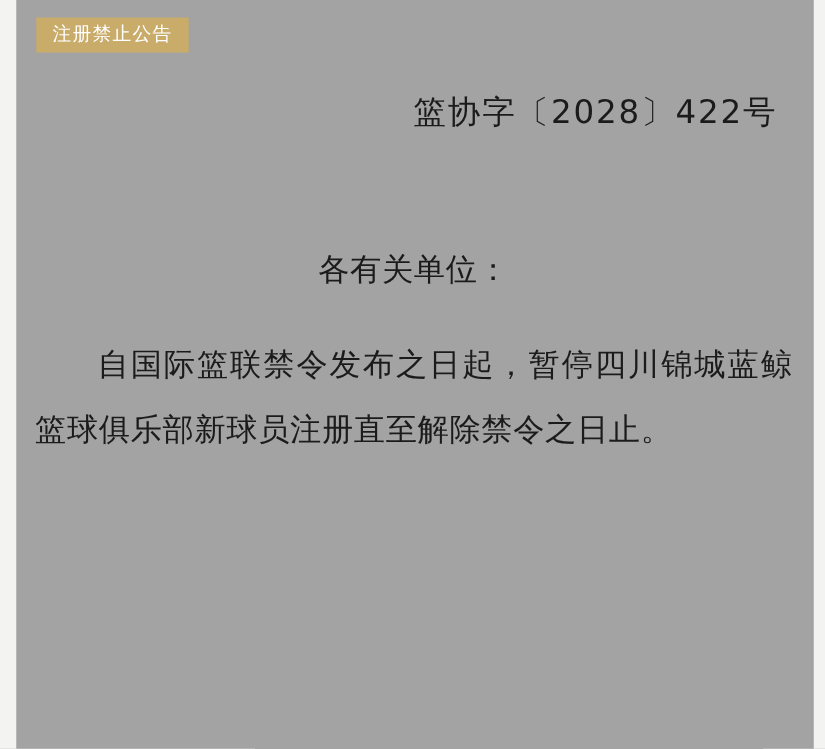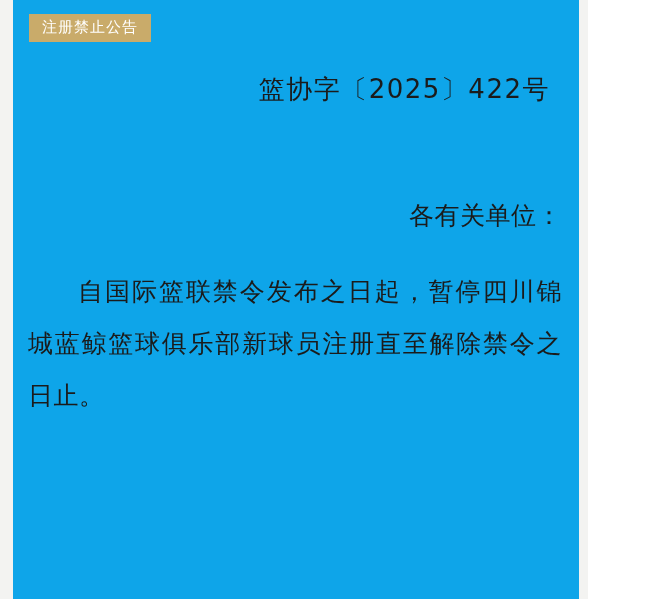--- a/index.html
+++ b/index.html
@@ -8,23 +8,23 @@
   }
   body {
     width: 660px;
     height: 599px;
     background: #ffffff;
     font-family: "Liberation Sans", sans-serif;
     overflow: hidden;
   }
   .page {
     position: relative;
-    width: 588px;
+    width: 660px;
     height: 599px;
-    background: #0ea5e9;
+    background: #a3a3a3;
     box-sizing: border-box;
     text-decoration: underline;
   }
   
   .edge-left {
     position: absolute;
     left: 0; top: 0;
     width: 13px; height: 599px;
     background: #f3f3f1;
   }
@@ -63,21 +63,21 @@
     right: 26px;
     top: 190px;
     font-size: 25px;
     line-height: 52px;
     color: #1b1b1b;
     font-family: "DejaVu Sans", sans-serif;
     letter-spacing: 0.5px;
   }
   .salutation {
     margin: 0 0 24px 0;
-    text-align: right;
+    text-align: center;
   }
   .para {
     margin: 0 0 22px 0;
     text-indent: 50px;
     text-align: justify;
     text-justify: inter-character;
   }
   .para:last-child {
     margin-bottom: 0;
   }
@@ -85,20 +85,20 @@
 </head>
 <body>
 
 <div class="page">
 
   <div class="edge-left"></div>
   <div class="edge-right"></div>
 
   <div class="badge">注册禁止公告</div>
 
-  <div class="doc-number">篮协字〔2025〕422号</div>
+  <div class="doc-number">篮协字〔2028〕422号</div>
 
   <div class="body-text">
     <p class="salutation">各有关单位：</p>
     <p class="para">自国际篮联禁令发布之日起，暂停四川锦城蓝鲸篮球俱乐部新球员注册直至解除禁令之日止。</p>
   </div>
 
 </div>
 
 </body></html>

